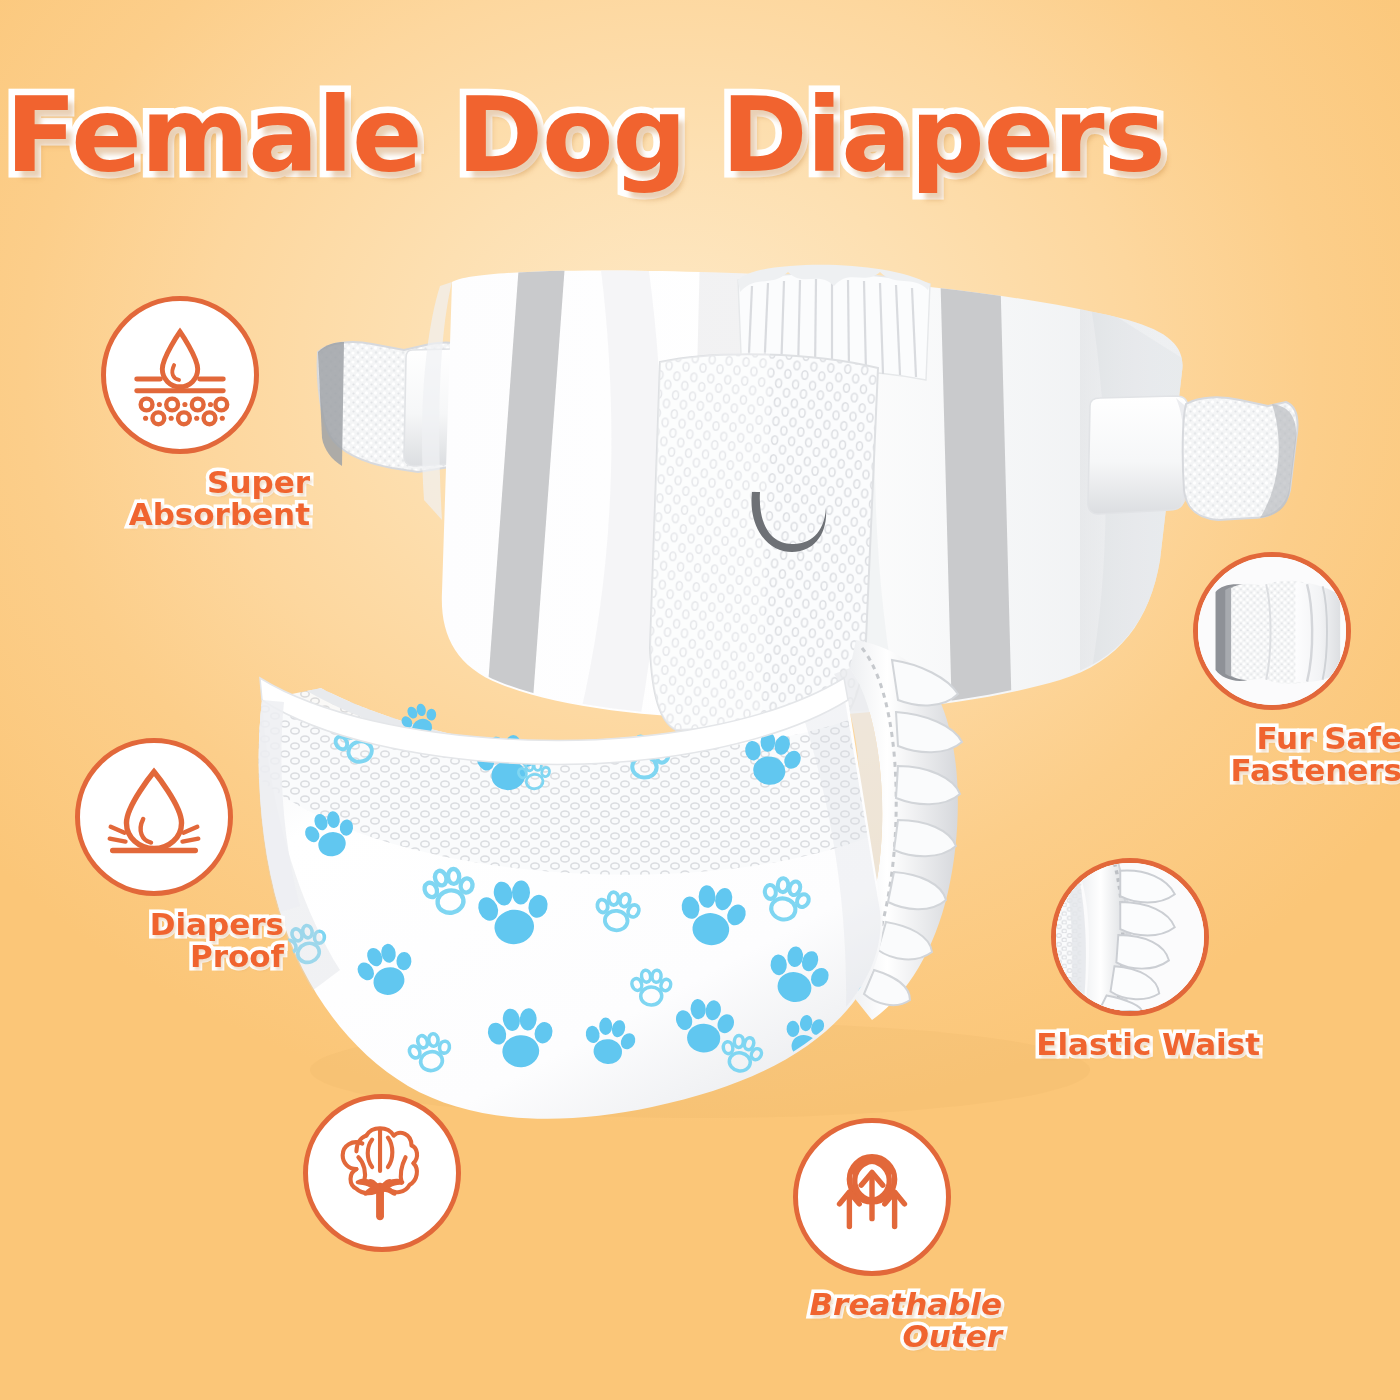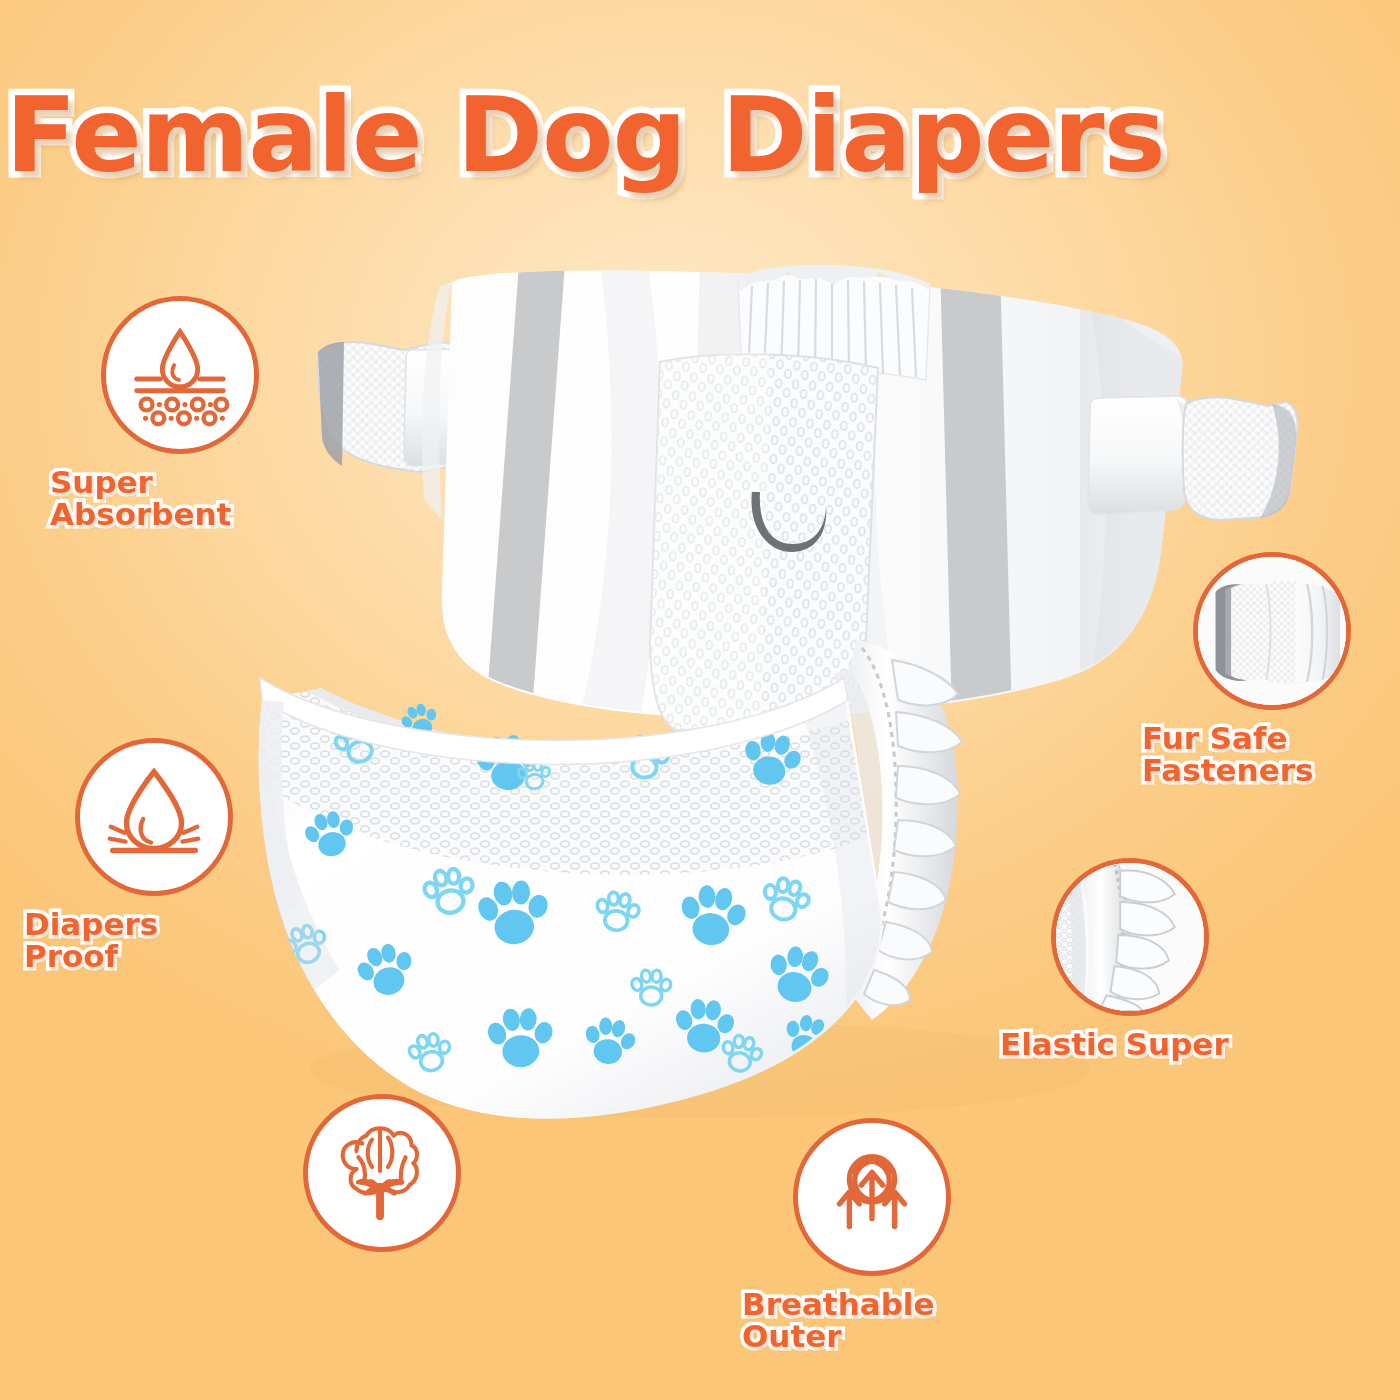--- a/index.html
+++ b/index.html
@@ -47,21 +47,21 @@
     paint-order: stroke fill;
     text-shadow:
       6px 7px 5px rgba(196, 132, 60, 0.38);
     white-space: nowrap;
   }
 
   
   .feature {
     position: absolute;
     z-index: 45;
-    text-align: left;
+    text-align: right;
     width: 260px;
   }
   .circle {
     width: 158px;
     height: 158px;
     margin: 0 auto;
     border-radius: 50%;
     background: #FFFFFF;
     border: 5px solid #E2683A;
     box-sizing: border-box;
@@ -86,21 +86,21 @@
     -webkit-text-stroke: 7px #FFFFFF;
     paint-order: stroke fill;
     text-shadow: 2px 3px 3px rgba(198,138,72,0.30);
     white-space: pre-line;
   }
 
   
   #feat-super-absorbent { left: 50px;  top: 296px; }
   #feat-leakage-proof   { left: 24px;  top: 738px; }
   #feat-soft-materials  { left: 252px; top: 1094px; }
-  #feat-breathable      { left: 742px; top: 1118px; }
+  #feat-breathable      { left: 742px; top: 1118px; font-style: italic; }
   #feat-fur-safe        { left: 1142px; top: 552px; }
   #feat-elastic-waist   { left: 1000px; top: 858px; }
 
   
   #product {
     position: absolute;
     left: 0; top: 0;
     width: 1400px; height: 1400px;
     z-index: 20;
   }
@@ -515,16 +515,16 @@
           <path d="M 66 8 C 92 6 114 16 122 32 C 106 44 82 42 66 34 Z"></path>
           <path d="M 66 40 C 94 40 116 50 122 66 C 106 78 82 76 66 68 Z"></path>
           <path d="M 64 74 C 92 74 112 84 116 100 C 100 112 76 110 62 102 Z"></path>
           <path d="M 60 106 C 86 108 104 118 106 134 C 90 144 68 140 56 132 Z"></path>
           <path d="M 52 136 C 74 140 88 148 88 152 L 44 152 Z"></path>
         </g>
 
         <path d="M 20 0 C 30 36 34 92 28 152 L 14 152 C 20 92 16 36 6 0 Z" fill="#E4E6EA" opacity="0.8"></path>
       </svg>
     </div>
-    <div class="feat-label">Elastic Super</div>
+    <div class="feat-label">Elastic Waist</div>
   </div>
 
 </div>
 
 </body></html>

